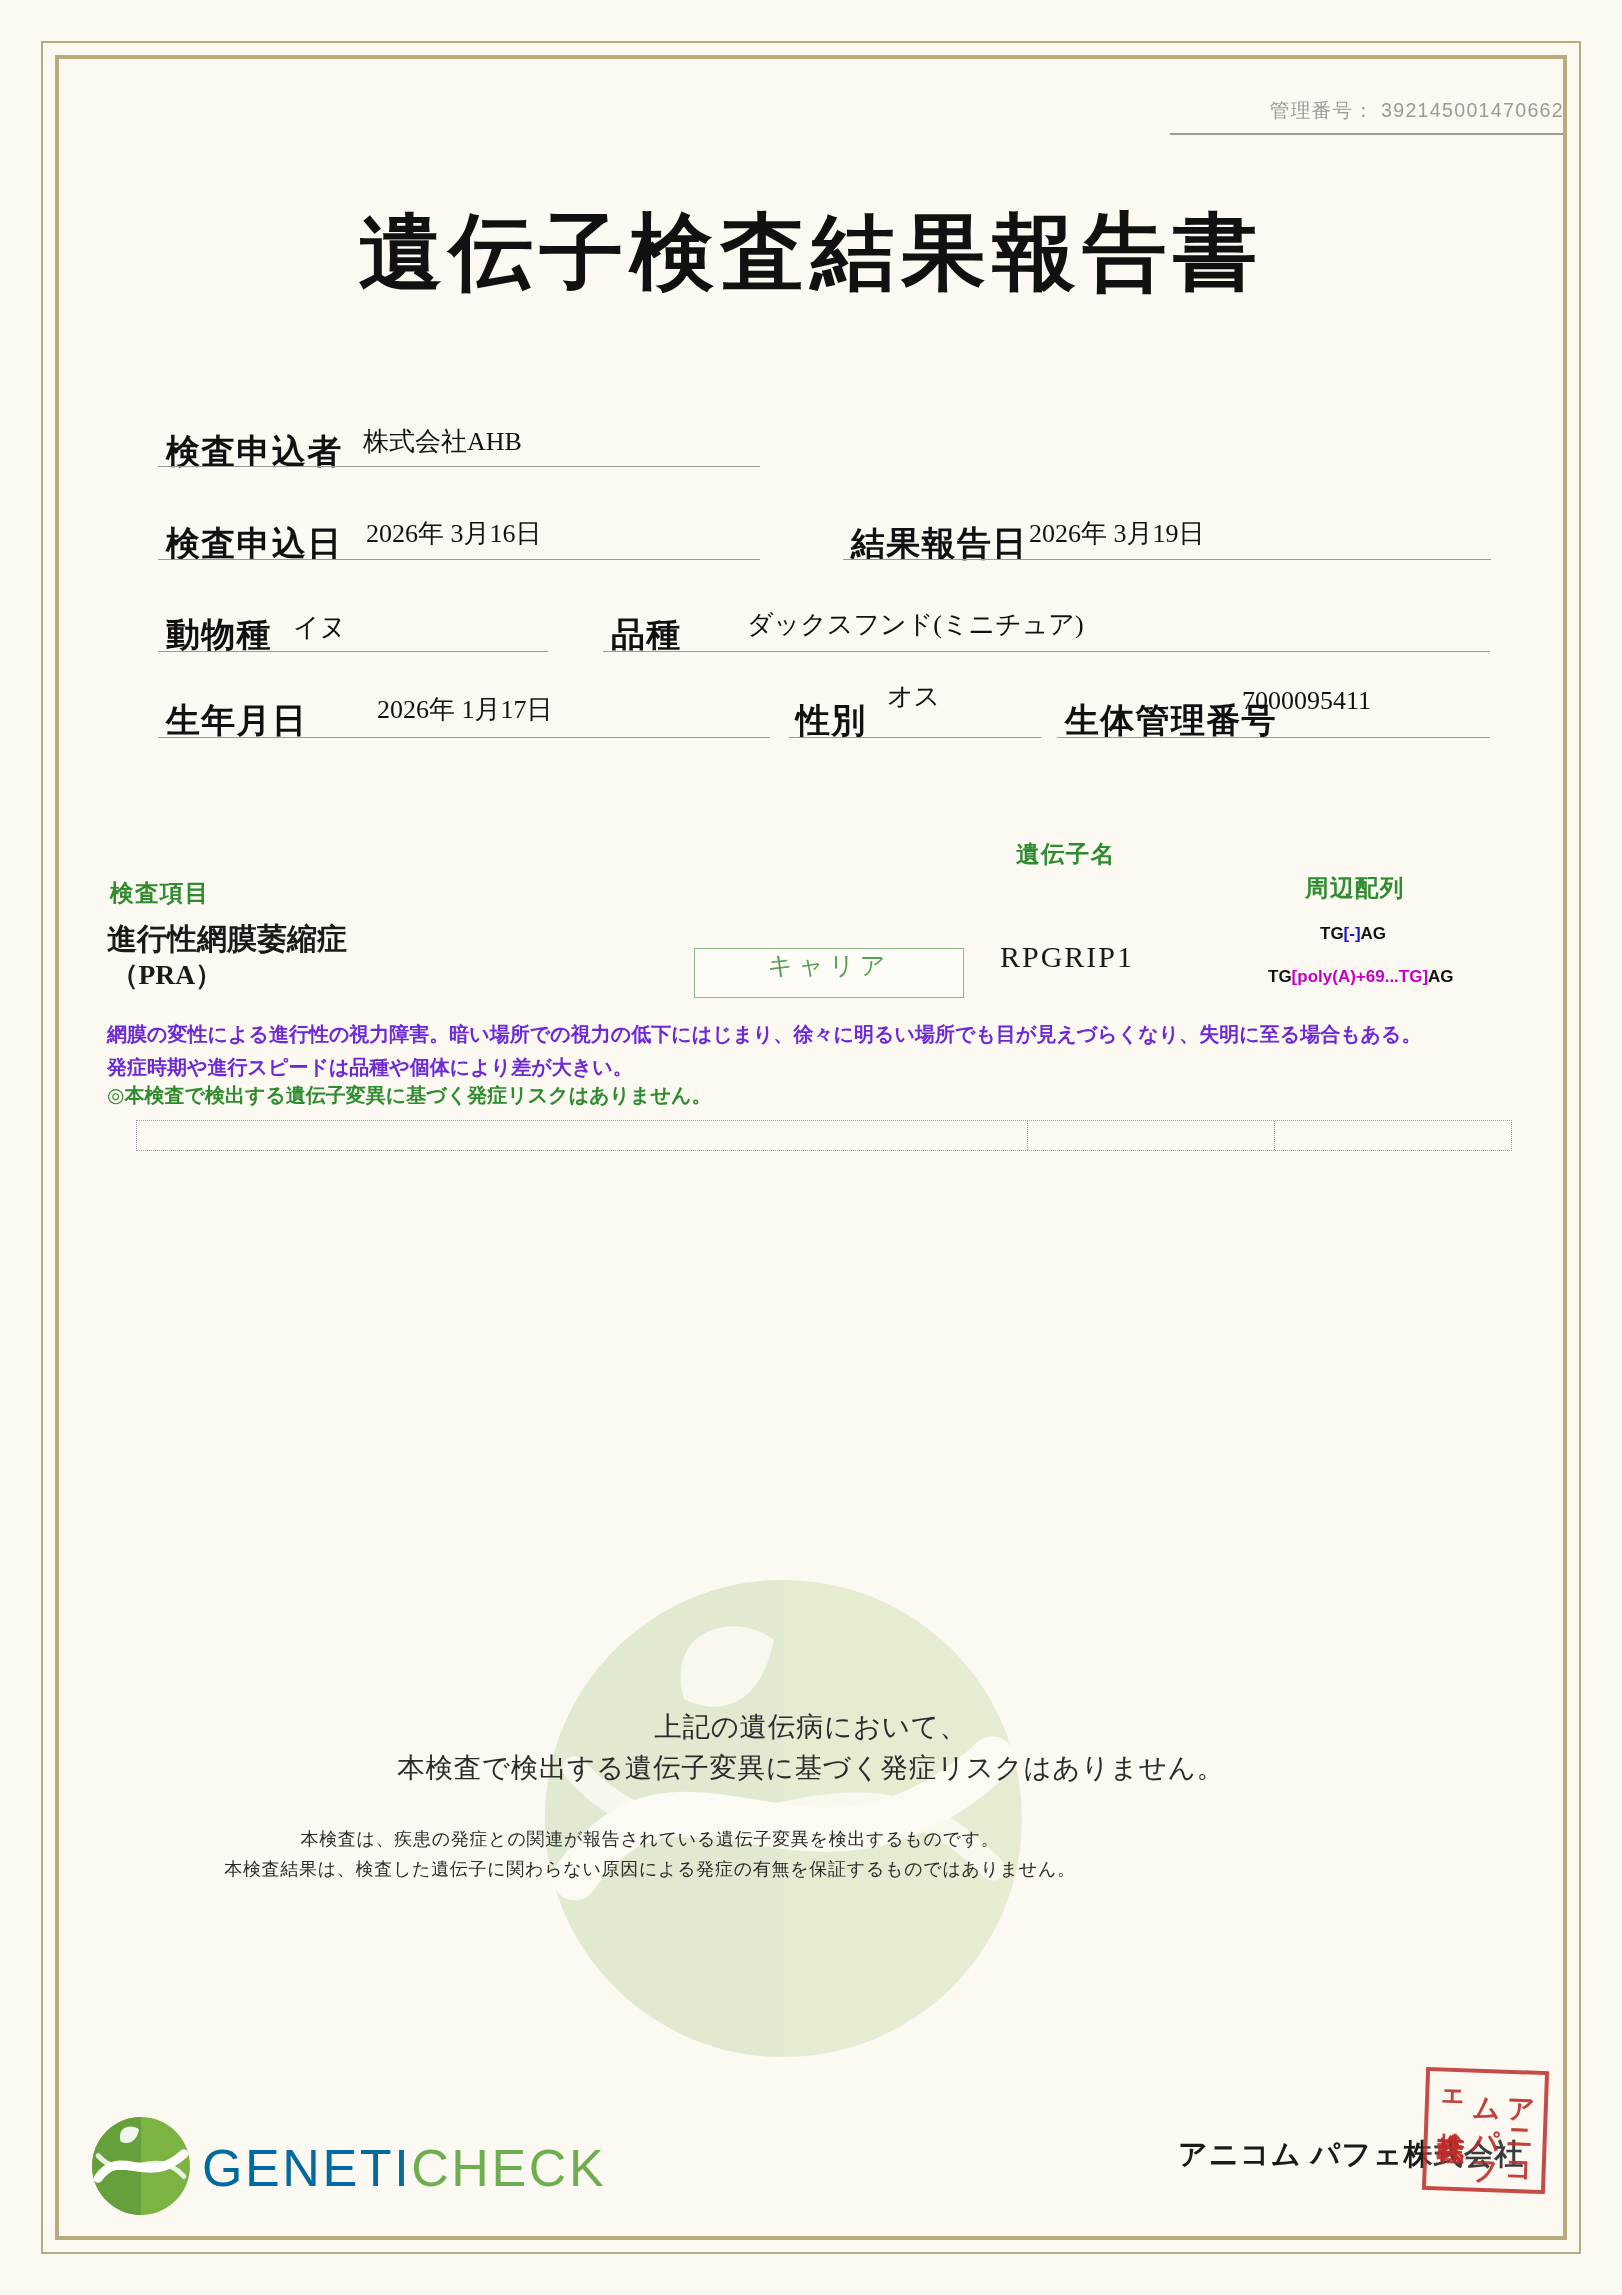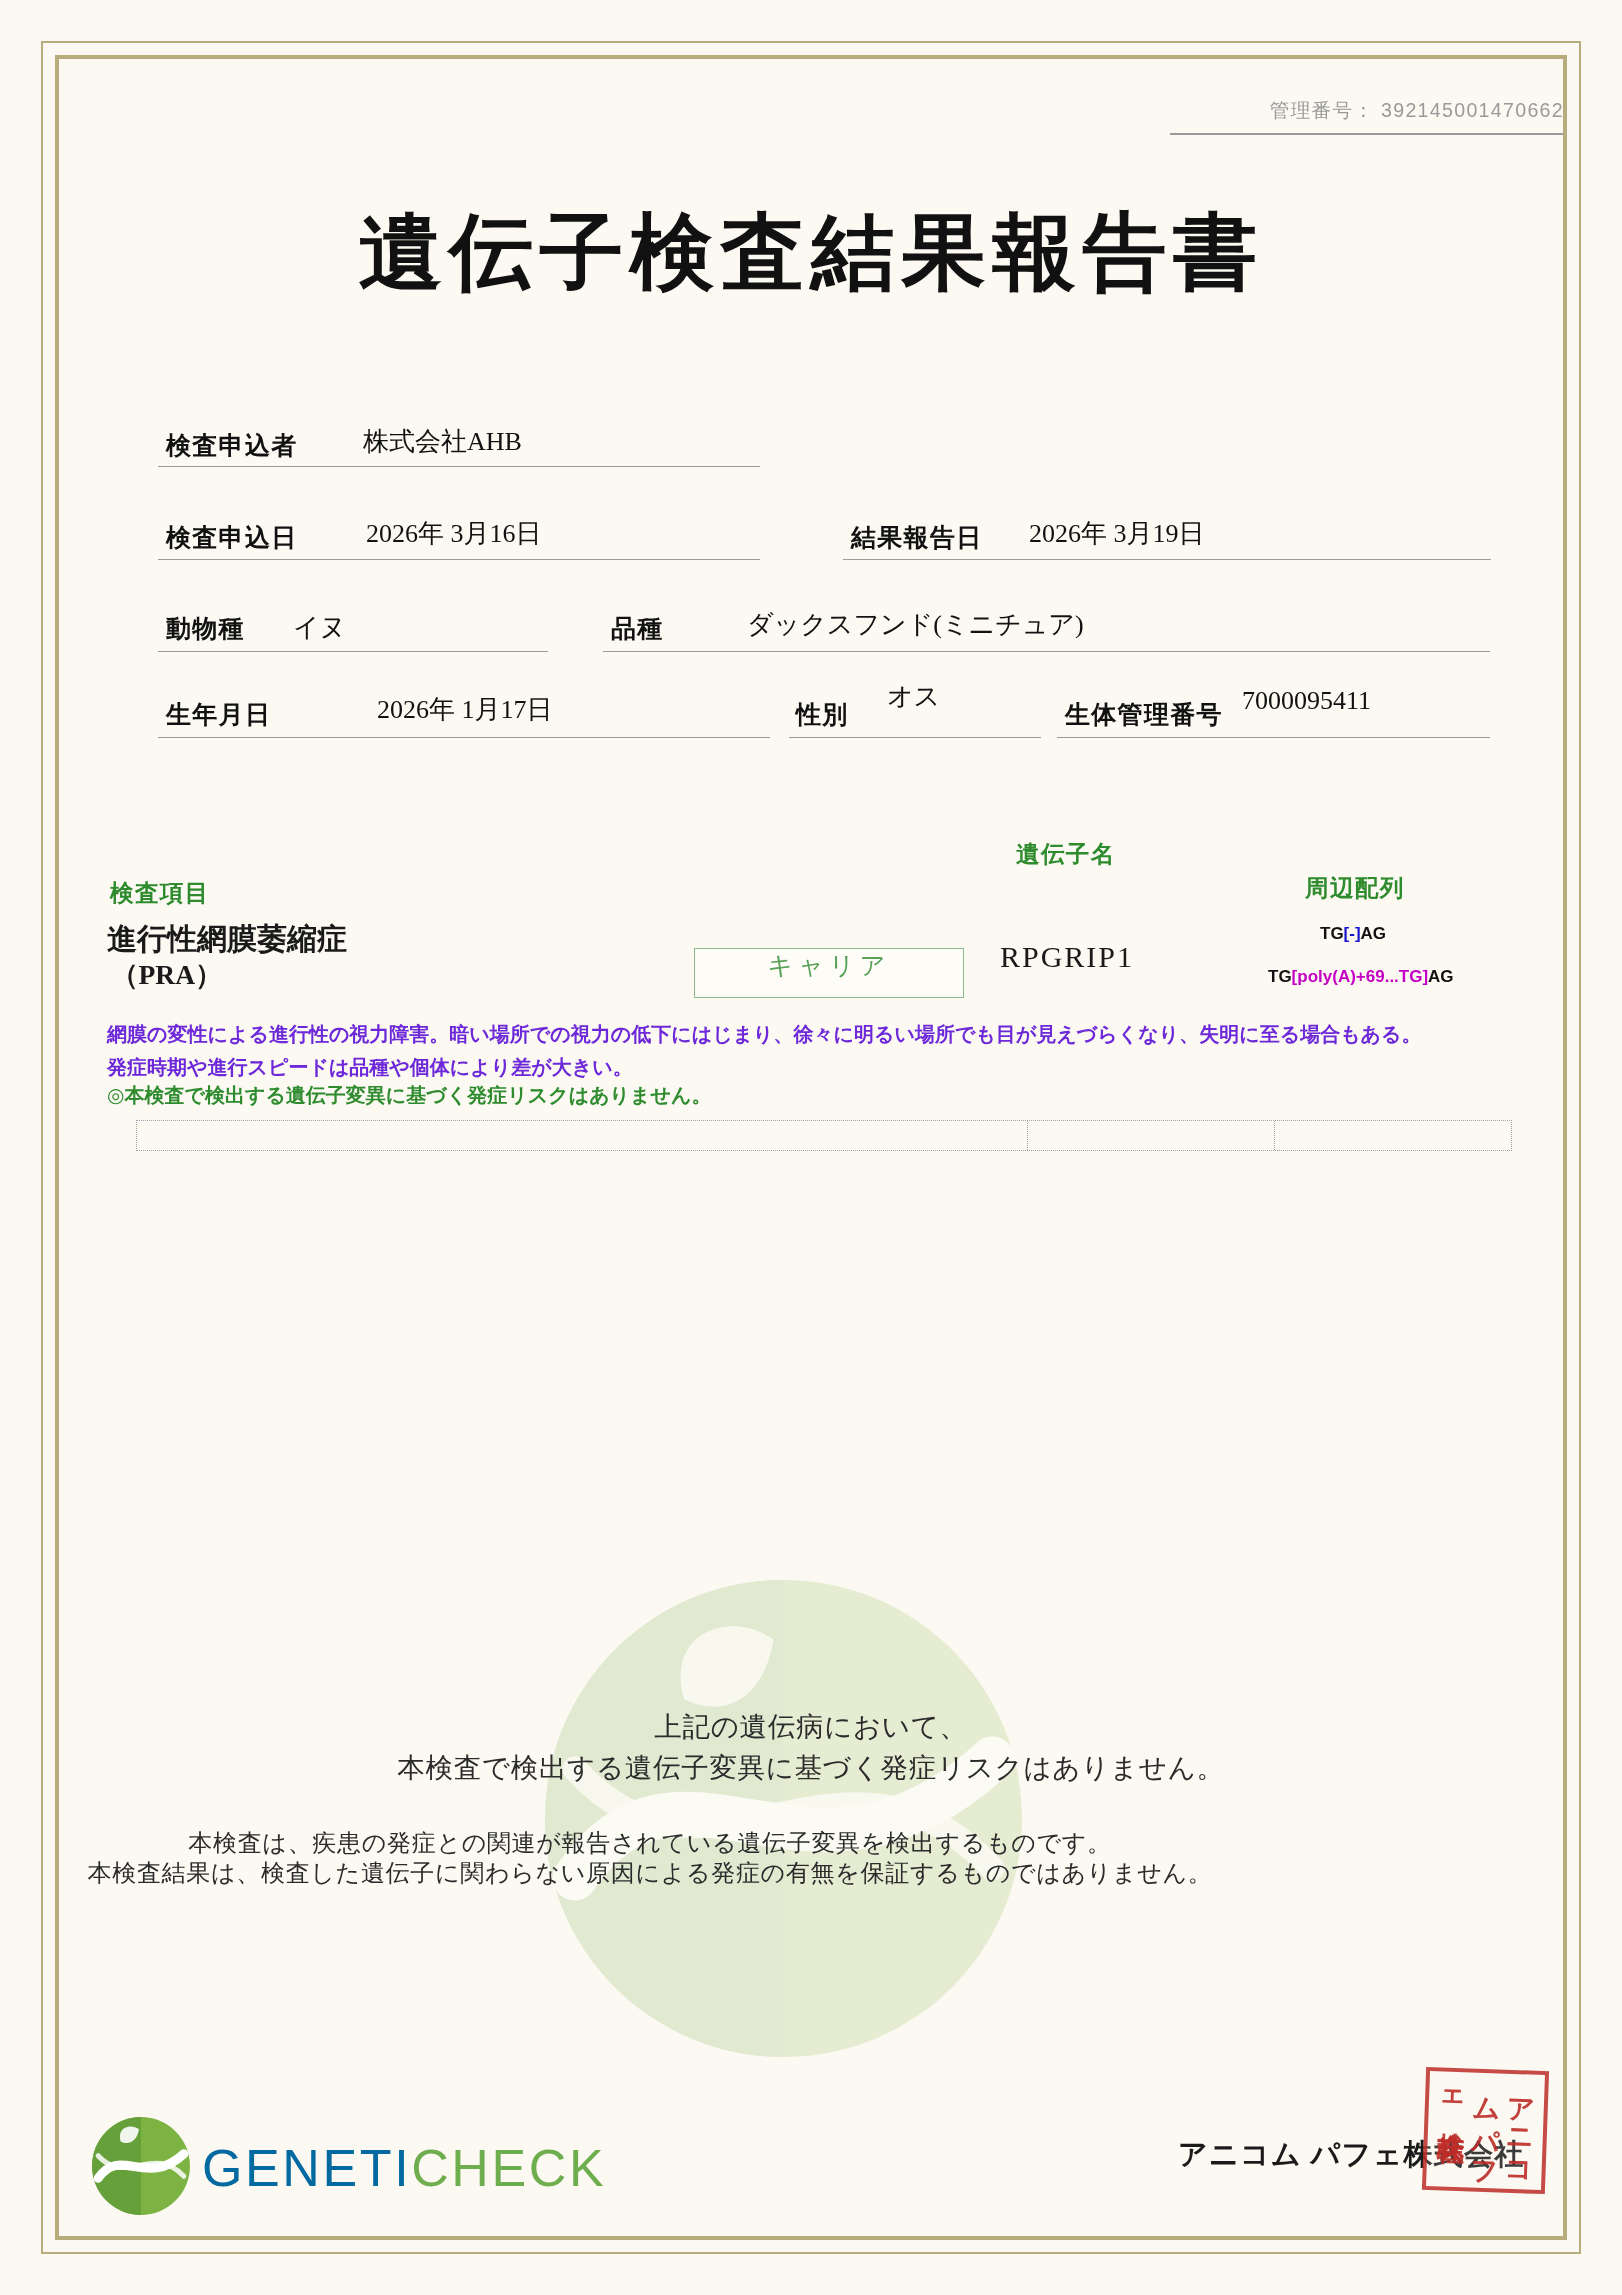--- a/index.html
+++ b/index.html
@@ -21,21 +21,21 @@
   .abs{position:absolute;}
   .mono{font-family:Liberation Sans, sans-serif;}
 
   .mgmt{left:1178px;top:97px;width:386px;text-align:right;
         font-size:19.6px;color:#9a9a9a;letter-spacing:1.3px;}
   .mgmt-line{left:1170px;top:133px;width:393px;height:0;border-top:2px solid #9a9a9a;}
 
   .title{left:0;top:196px;width:1622px;text-align:center;
          font-size:84px;font-weight:700;letter-spacing:6.5px;color:#111;}
 
-  .flabel{font-size:25px;font-weight:700;color:#111;letter-spacing:1.3px;white-space:nowrap;}
+  .flabel{font-size:34px;font-weight:700;color:#111;letter-spacing:1.3px;white-space:nowrap;}
   .fvalue{font-size:26px;color:#111;white-space:nowrap;}
   .uline{height:0;border-top:1.3px solid #9b9b9b;}
 
   .sec-head{font-size:23.6px;font-weight:700;color:#2e8b2e;letter-spacing:1.3px;white-space:nowrap;}
 
   .disease{font-size:30px;font-weight:700;white-space:nowrap;}
   .disease-abbr{font-size:27.5px;font-weight:700;white-space:nowrap;}
 
   .result-box{
     left:694px;top:948px;width:268px;height:48px;
@@ -57,21 +57,21 @@
 
   .dotted-box{
     left:136px;top:1120px;width:1374px;height:29px;
     border:0.7px dotted #98a0a8;
   }
   .dotted-div{position:absolute;top:0;bottom:0;width:0;border-left:0.7px dotted #98a0a8;}
 
   .summary1,.summary2{left:0;width:1622px;text-align:center;color:#2b2b2b;
     font-family:"Liberation Sans","DejaVu Sans",sans-serif;font-size:27.5px;letter-spacing:0.7px;}
   .note-sm{left:0;width:1300px;text-align:center;color:#2b2b2b;
-    font-family:"Liberation Sans","DejaVu Sans",sans-serif;font-size:24px;letter-spacing:0.7px;}
+    font-family:"Liberation Sans","DejaVu Sans",sans-serif;font-size:18px;letter-spacing:0.7px;}
 
   .watermark{left:535px;top:1570px;width:497px;height:497px;opacity:0.17;}
 
   .logo-circle{left:90px;top:2115px;width:102px;height:102px;}
   .logo-text{left:202px;top:2138px;font-family:"Liberation Sans","DejaVu Sans",sans-serif;
     font-size:52px;letter-spacing:2.6px;font-weight:400;white-space:nowrap;}
   .logo-text .g1{color:#0369a1;}
   .logo-text .g2{color:#6fae4e;}
 
   .company{left:1178px;top:2135px;font-size:29px;font-weight:700;letter-spacing:1.3px;white-space:nowrap;}

